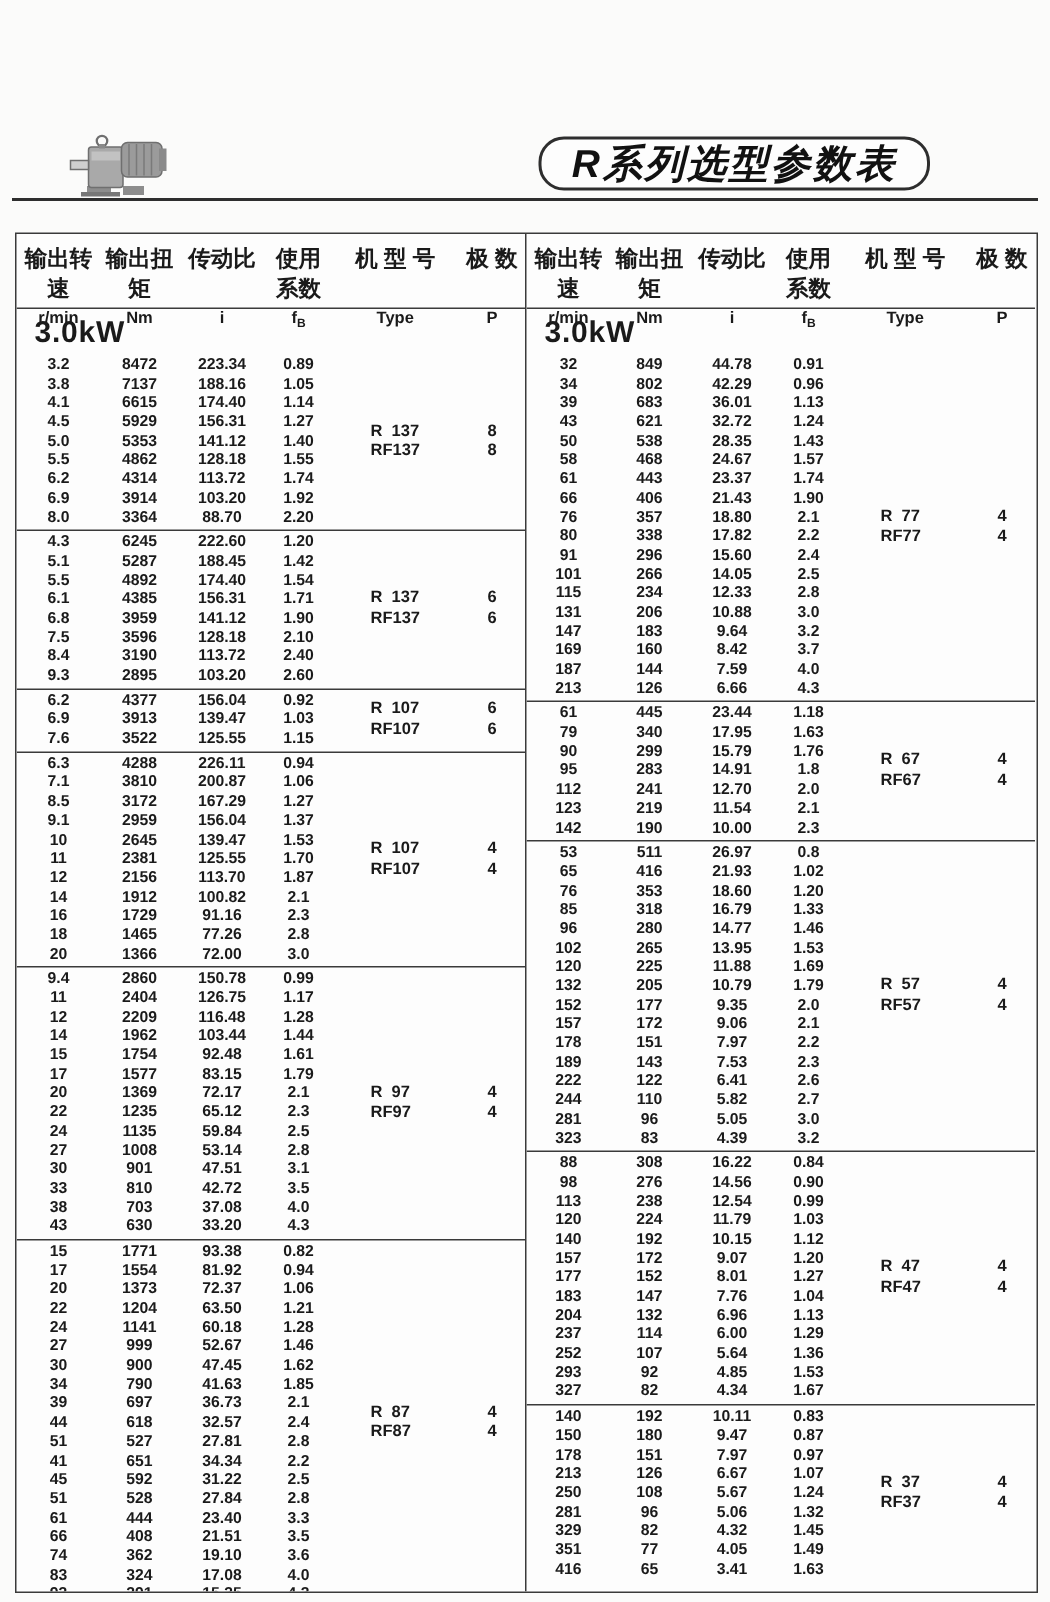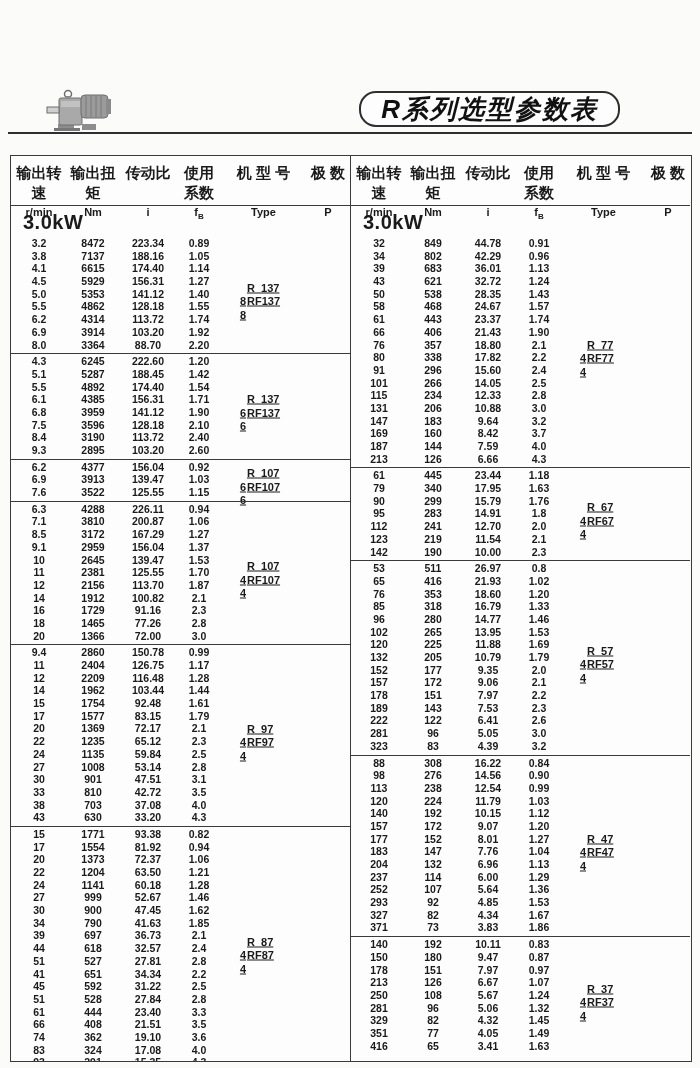--- a/index.html
+++ b/index.html
@@ -43,21 +43,21 @@
   .group + .group{border-top:1px solid #3a3a3a;}
   .drow{display:flex;flex-direction:row;height:12.7px;}
   .dcell{
     font-size:10.5px;font-weight:bold;line-height:12.7px;text-align:center;
     white-space:pre;
   }
   .typeblock{
     position:absolute;left:210px;top:50%;transform:translateY(-50%);
     width:129px;
   }
-  .typeline{display:flex;flex-direction:column;height:13.5px;text-decoration:underline;}
+  .typeline{display:flex;flex-direction:row;height:13.5px;}
   .typecol{
     width:85px;padding-left:26px;box-sizing:border-box;text-align:left;
     font-size:11px;font-weight:bold;line-height:13.5px;white-space:pre;
   }
   .polecol{width:44px;text-align:center;font-size:11px;font-weight:bold;line-height:13.5px;}
 </style>
 </head>
 <body>
 
 <div class="topbar">
@@ -830,20 +830,26 @@
           <div class="dcell w2">7.53</div>
           <div class="dcell w3">2.3</div>
         </div>
         <div class="drow">
           <div class="dcell w0">222</div>
           <div class="dcell w1">122</div>
           <div class="dcell w2">6.41</div>
           <div class="dcell w3">2.6</div>
         </div>
         <div class="drow">
+          <div class="dcell w0">244</div>
+          <div class="dcell w1">110</div>
+          <div class="dcell w2">5.82</div>
+          <div class="dcell w3">2.7</div>
+        </div>
+        <div class="drow">
           <div class="dcell w0">281</div>
           <div class="dcell w1">96</div>
           <div class="dcell w2">5.05</div>
           <div class="dcell w3">3.0</div>
         </div>
         <div class="drow">
           <div class="dcell w0">323</div>
           <div class="dcell w1">83</div>
           <div class="dcell w2">4.39</div>
           <div class="dcell w3">3.2</div>
@@ -931,26 +937,20 @@
           <div class="dcell w1">92</div>
           <div class="dcell w2">4.85</div>
           <div class="dcell w3">1.53</div>
         </div>
         <div class="drow">
           <div class="dcell w0">327</div>
           <div class="dcell w1">82</div>
           <div class="dcell w2">4.34</div>
           <div class="dcell w3">1.67</div>
         </div>
-        <div class="drow">
-          <div class="dcell w0">371</div>
-          <div class="dcell w1">73</div>
-          <div class="dcell w2">3.83</div>
-          <div class="dcell w3">1.86</div>
-        </div>
         <div class="typeblock">
           <div class="typeline">
             <span class="typecol">R  47</span>
             <span class="polecol">4</span>
           </div>
           <div class="typeline">
             <span class="typecol">RF47</span>
             <span class="polecol">4</span>
           </div>
         </div>

